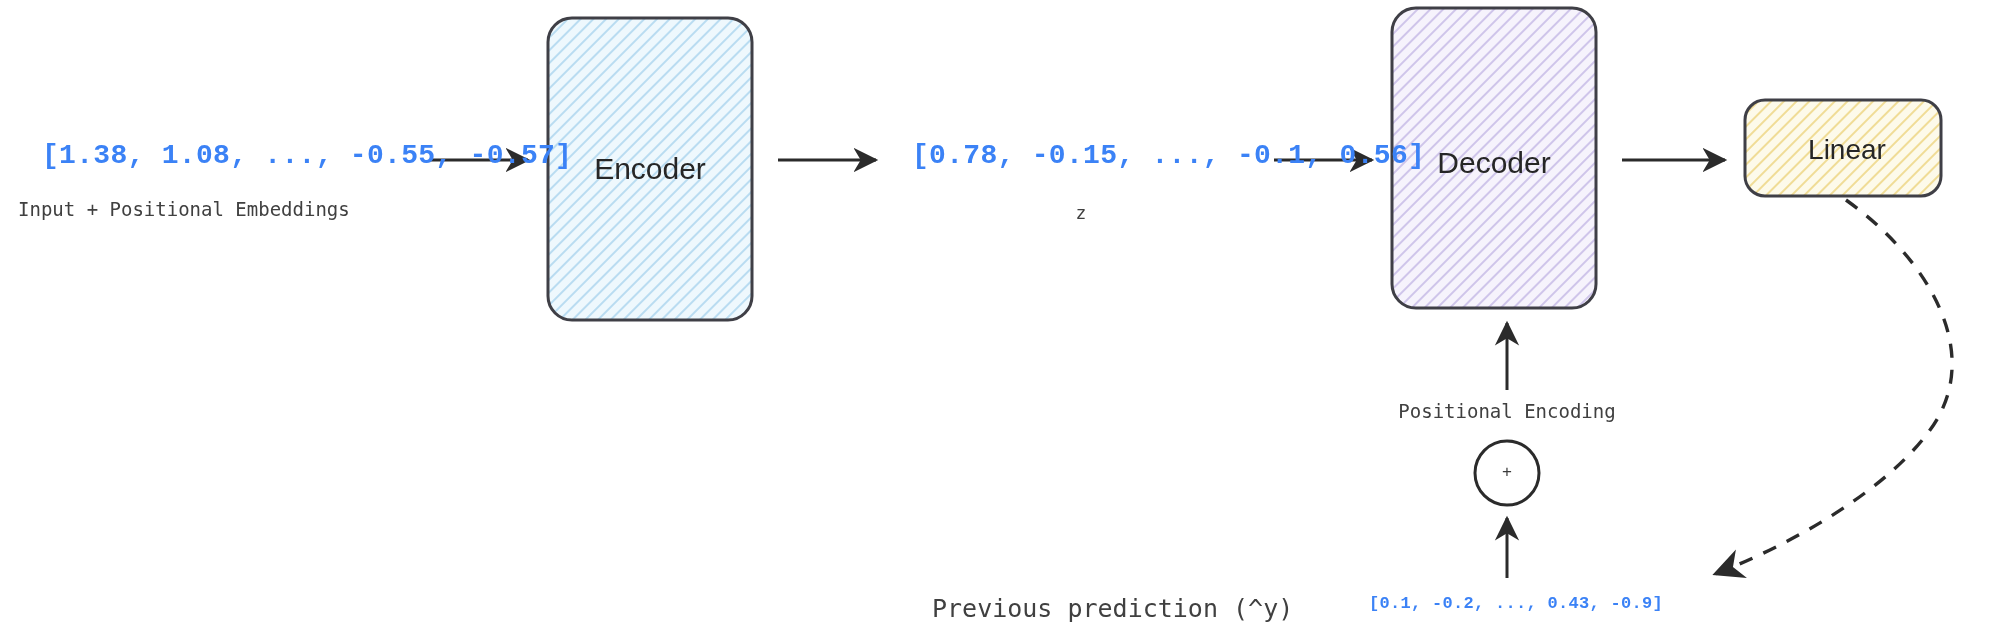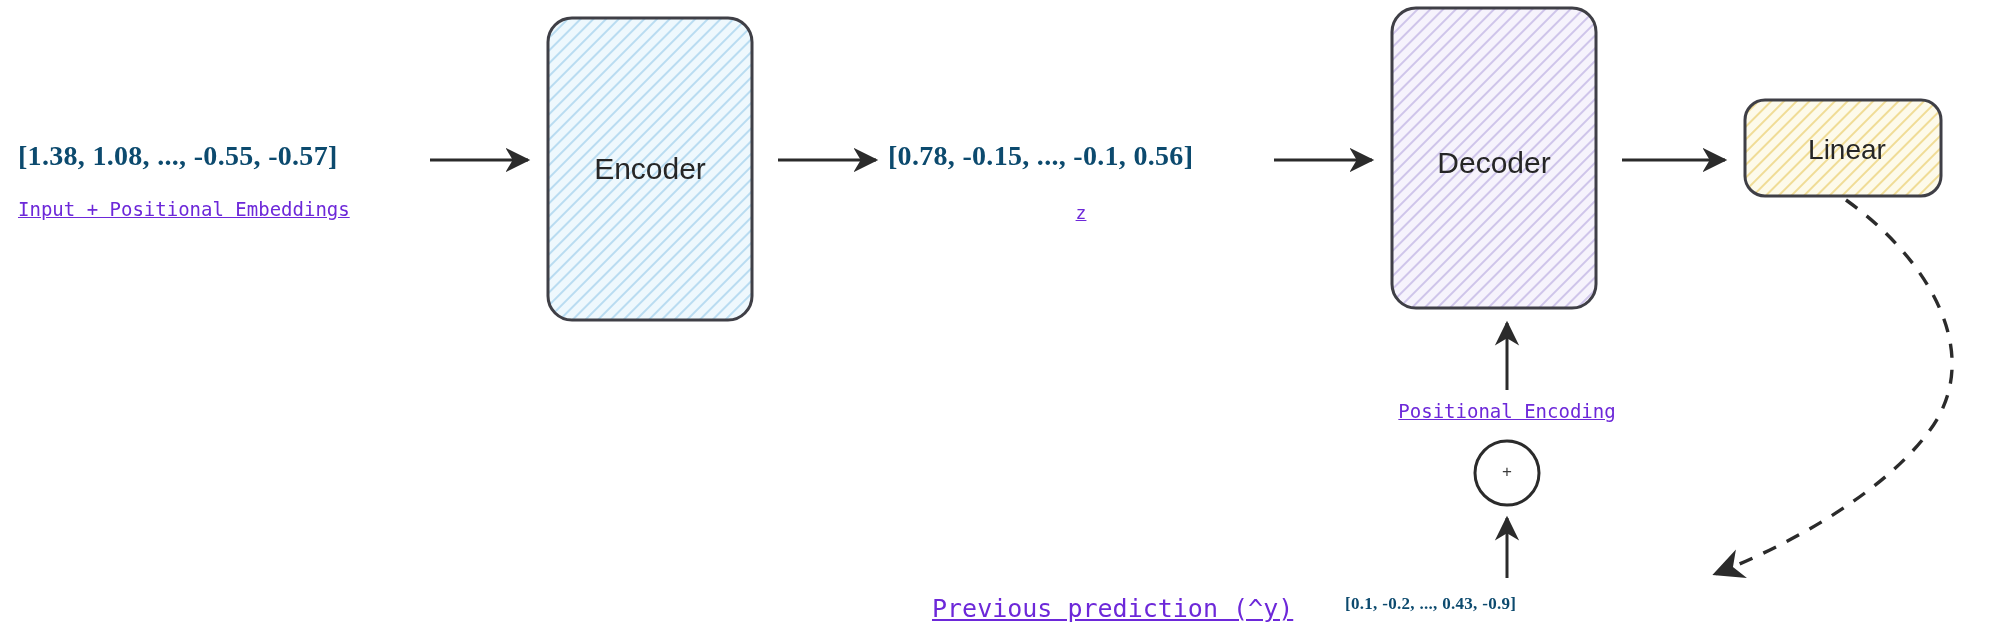--- a/index.html
+++ b/index.html
@@ -29,31 +29,31 @@
   .node-label {
     position: absolute;
     font-family: "Liberation Sans", sans-serif;
     color: #262626;
     white-space: nowrap;
     text-align: center;
   }
   .mono-text {
     position: absolute;
     font-family: "DejaVu Sans Mono", monospace;
-    color: #6d28d9;
+    color: #404040;
     white-space: nowrap;
-    text-decoration: underline;
   }
   .vec-text {
     position: absolute;
-    font-family: Liberation Serif, serif;
+    font-family: Liberation Mono, monospace;
     font-weight: 700;
-    color: #0c4a6e;
+    color: #3b82f6;
     white-space: nowrap;
     letter-spacing: 0.3px;
+    margin-left: 24px;
   }
 </style>
 </head>
 <body>
 
 <div id="canvas">
 
   <svg class="layer" viewBox="0 0 2000 637">
     <defs>
 

